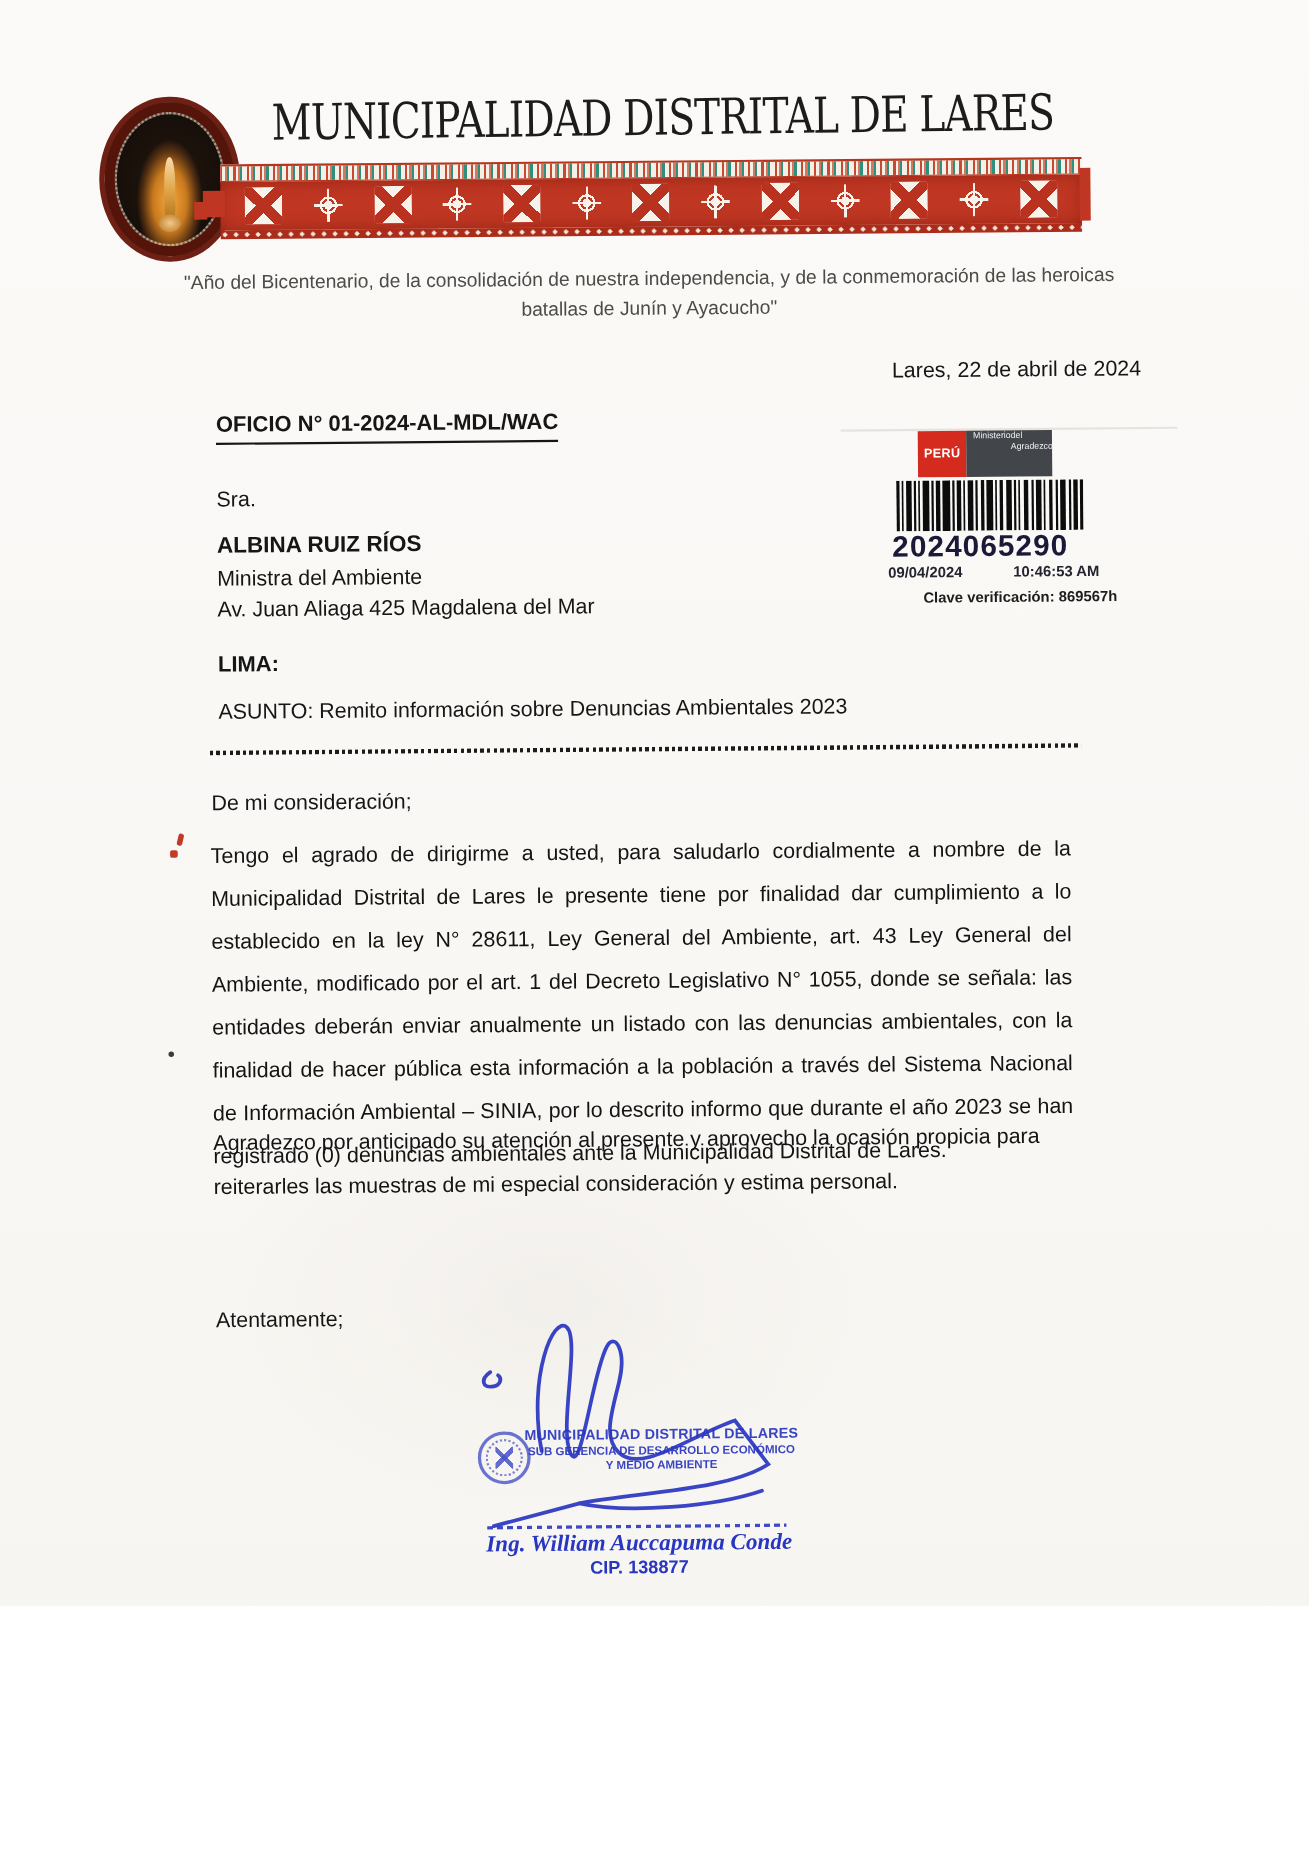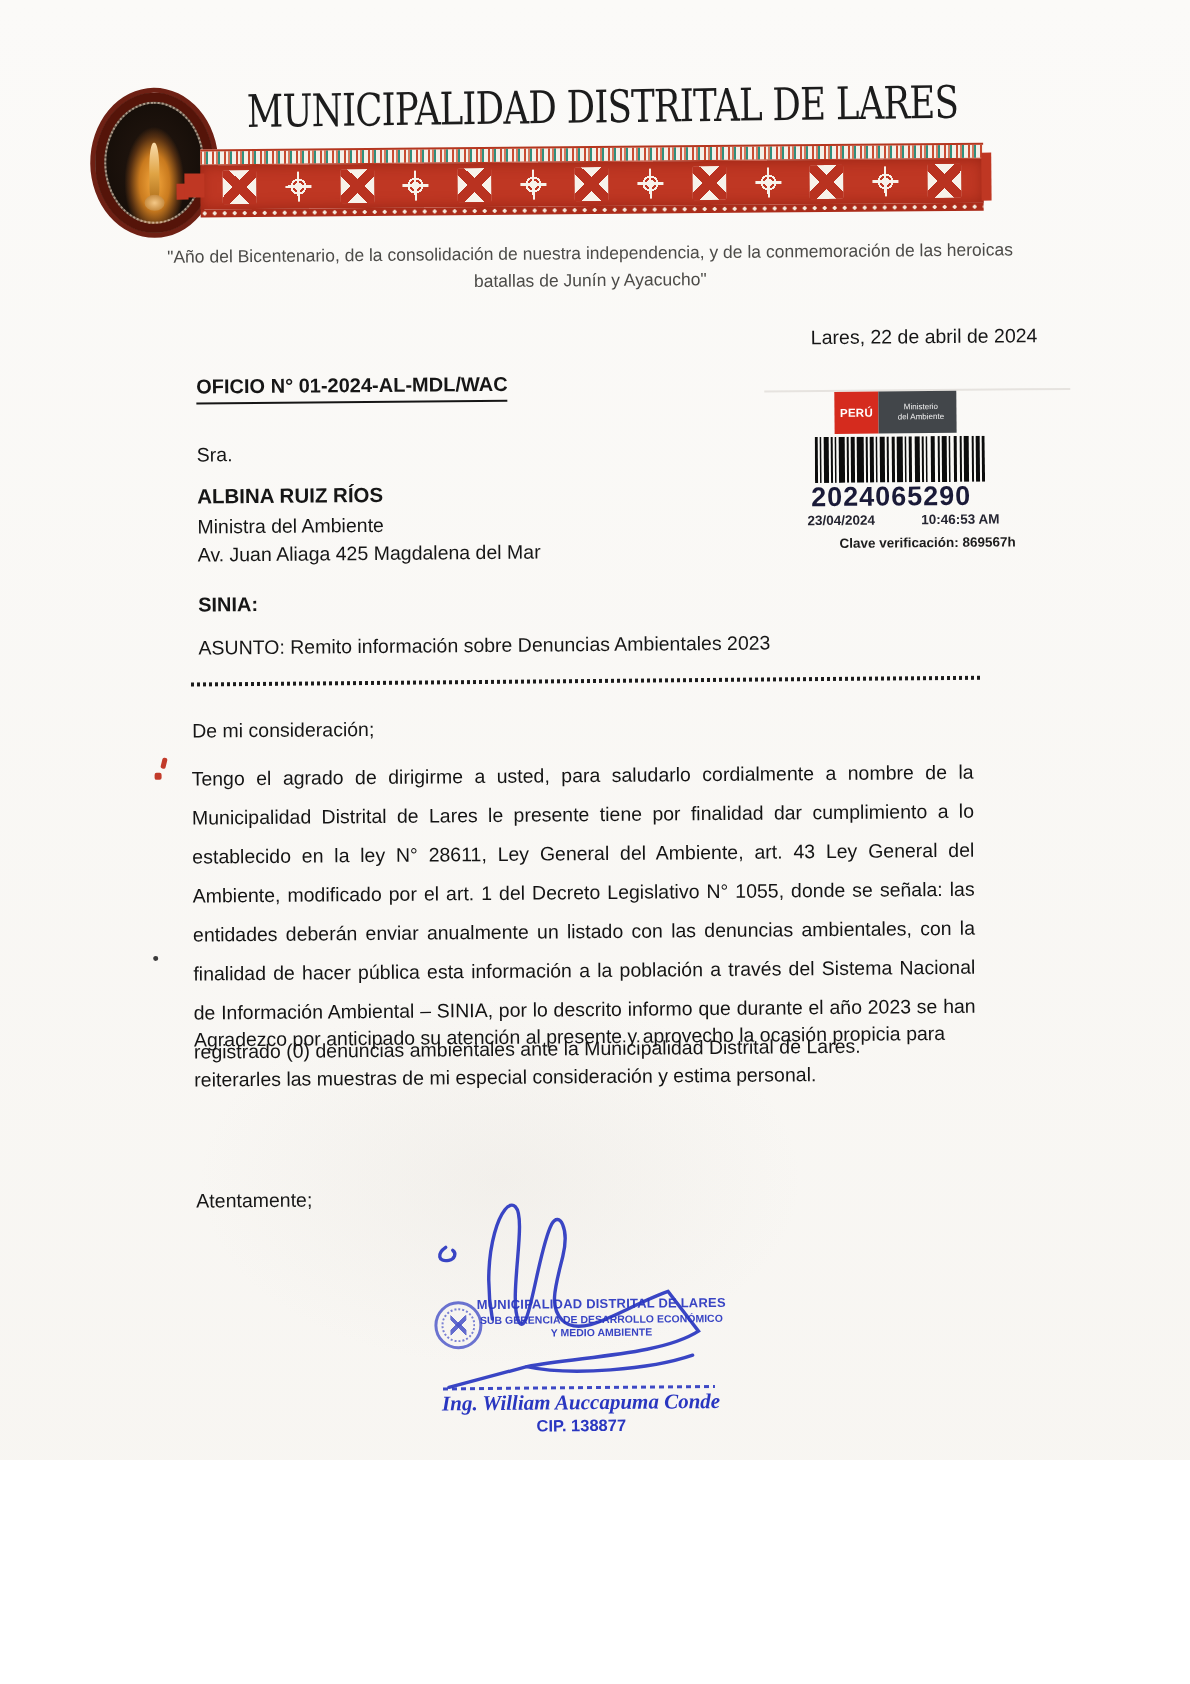--- a/index.html
+++ b/index.html
@@ -95,21 +95,21 @@
   .p1 { top:756px; line-height:39px; }
   .p2 { top:1016px; line-height:40px; text-align:left; }
   .closing      { left:193px; top:1186px; }
 
   
   .faint-rule { position:absolute; left:768px; top:392px; width:306px; height:2px; background:#e6e3df; }
   .minam { position:absolute; left:838px; top:394px; display:flex; height:42px; }
   .minam-red { width:44px; background:#d52b1e; color:#ffffff; font-weight:bold;
     font-size:11.5px; display:flex; align-items:center; justify-content:center; letter-spacing:.3px; }
   .minam-gray { width:78px; background:#42464a; color:#f2f2f2; font-size:8px; line-height:10px;
-    display:flex; flex-direction:column; justify-content:center; padding-left:7px;text-align:center; }
+    display:flex; flex-direction:row; justify-content:center; padding-left:7px; }
   .barcode { position:absolute; left:818px; top:439px; }
   .reg-number { position:absolute; left:808px; top:484px; width:172px; text-align:center;
     font-size:27px; font-weight:bold; color:#1a1a38; letter-spacing:1px; }
   .reg-datetime { position:absolute; left:810px; top:515px; width:192px;
     display:flex; justify-content:space-between;
     font-size:13.5px; font-weight:bold; color:#242430; }
   .reg-verif { position:absolute; left:830px; top:538px; width:200px; text-align:center;
     font-size:13.5px; font-weight:bold; color:#1c1c1c; }
 
   
@@ -189,37 +189,37 @@
       <div>batallas de Junín y Ayacucho"</div>
     </div>
 
     <div class="t date-line">Lares, 22 de abril de 2024</div>
     <div class="t oficio">OFICIO N° 01-2024-AL-MDL/WAC</div>
 
     <div class="t sra">Sra.</div>
     <div class="t r-name">ALBINA RUIZ RÍOS</div>
     <div class="t r-title">Ministra del Ambiente</div>
     <div class="t r-address">Av. Juan Aliaga 425 Magdalena del Mar</div>
-    <div class="t r-city">SINIA:</div>
+    <div class="t r-city">LIMA:</div>
 
     <div class="t asunto"><b>ASUNTO:</b><span> Remito información sobre Denuncias Ambientales 2023</span></div>
 
     <div class="sep"></div>
 
     <div class="t greeting">De mi consideración;</div>
     <div class="para p1">Tengo el agrado de dirigirme a usted, para saludarlo cordialmente a nombre de la Municipalidad Distrital de Lares le presente tiene por finalidad dar cumplimiento a lo establecido en la ley N° 28611, Ley General del Ambiente, art. 43 Ley General del Ambiente, modificado por el art. 1 del Decreto Legislativo N° 1055, donde se señala: las entidades deberán enviar anualmente un listado con las denuncias ambientales, con la finalidad de hacer pública esta información a la población a través del Sistema Nacional de Información Ambiental – SINIA, por lo descrito informo que durante el año 2023 se han registrado (0) denuncias ambientales ante la Municipalidad Distrital de Lares.</div>
     <div class="para p2">Agradezco por anticipado su atención al presente y aprovecho la ocasión propicia para reiterarles las muestras de mi especial consideración y estima personal.</div>
     <div class="t closing">Atentamente;</div>
 
     <div class="faint-rule"></div>
     <div class="minam">
       <div class="minam-red">PERÚ</div>
       <div class="minam-gray">
         <span>Ministerio</span>
-        <span>del Ambiente</span>
+        <span>del Agradezco</span>
       </div>
     </div>
     <svg class="barcode" width="170" height="46" viewBox="0 0 170 46">
       <g fill="#0c0c0c">
         <rect x="0" width="3" height="46"></rect>
           <rect x="5" width="1.5" height="46"></rect>
           <rect x="9" width="5" height="46"></rect>
         <rect x="16" width="2" height="46"></rect>
           <rect x="20" width="1.5" height="46"></rect>
           <rect x="24" width="6" height="46"></rect>
@@ -245,21 +245,21 @@
           <rect x="139" width="3" height="46"></rect>
           <rect x="145" width="2" height="46"></rect>
         <rect x="149" width="5" height="46"></rect>
           <rect x="157" width="2" height="46"></rect>
           <rect x="161" width="4" height="46"></rect>
         <rect x="167" width="3" height="46"></rect>
       </g>
     </svg>
     <div class="reg-number">2024065290</div>
     <div class="reg-datetime">
-      <span>23/04/2024</span>
+      <span>09/04/2024</span>
       <span>10:46:53 AM</span>
     </div>
     <div class="reg-verif">Clave verificación: 869567h</div>
 
     <div class="stamp-emblem ink"></div>
     <div class="stamp-text ink">
       <div class="stamp-l1">MUNICIPALIDAD DISTRITAL DE LARES</div>
       <div class="stamp-l2">SUB GERENCIA DE DESARROLLO ECONÓMICO</div>
       <div class="stamp-l3">Y MEDIO AMBIENTE</div>
     </div>

